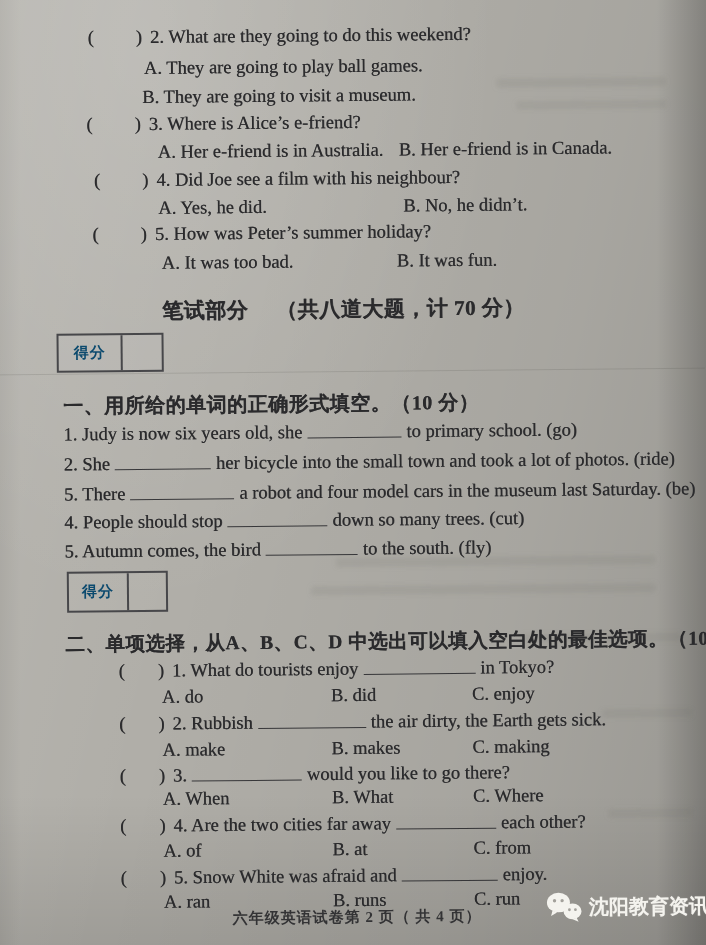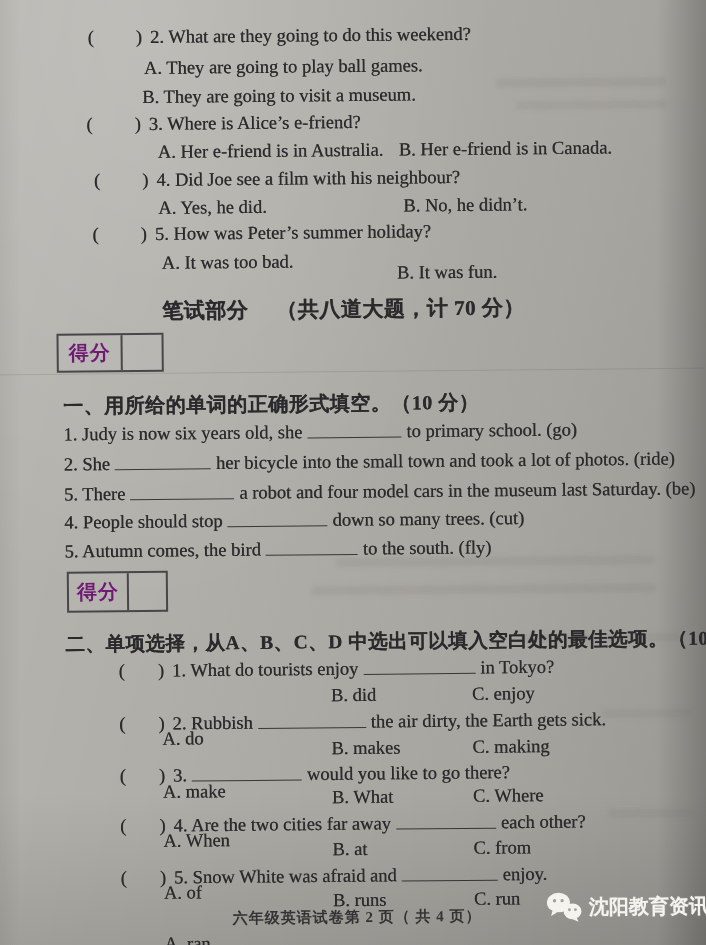--- a/index.html
+++ b/index.html
@@ -26,28 +26,28 @@
   .bgap{display:inline-block;width:42px;}
   .bgap2{display:inline-block;width:33px;}
   .sgap{display:inline-block;width:8px;}
   .tgap{display:inline-block;width:28px;}
   .blank{
     display:inline-block;height:.9em;margin:0 5px;vertical-align:baseline;
     border-bottom:1.8px solid rgba(45,45,48,.92);
   }
   .opt{position:absolute;white-space:nowrap;}
   .oa{left:161px;} .ob{left:402px;}
-  .ca{left:160px;margin-top:42px;} .cb{left:329px;} .cc{left:470px;}
+  .ca{left:160px;} .cb{left:329px;} .cc{left:470px;}
   .score-box{
     position:absolute;border:2px solid #47474a;display:flex;
     background:rgba(255,255,255,.04);
   }
   .score-label{
     border-right:2px solid #47474a;display:flex;align-items:center;justify-content:center;
-    font-weight:bold;font-size:20px;color:#701a75;letter-spacing:1px;
+    font-weight:bold;font-size:15px;color:#0c4a6e;letter-spacing:1px;
   }
   .score-empty{flex:1;}
   .crease{position:absolute;left:0;right:0;height:1px;background:rgba(70,70,64,.16);filter:blur(.4px);}
   .bleed{position:absolute;background:rgba(100,98,92,.13);filter:blur(2.5px);border-radius:3px;pointer-events:none;}
   #footer-line{
     position:absolute;left:0;width:100%;text-align:center;top:908px;
     font-size:15px;font-weight:bold;color:#333335;letter-spacing:1px;
   }
   #watermark{
     position:absolute;left:541px;top:893px;display:flex;align-items:center;gap:6px;
@@ -84,21 +84,21 @@
 
   <div class="l" style="left:97px;top:168px;"><span>(</span><span class="bgap"></span><span>)</span><span class="sgap"></span><span>4. Did Joe see a film with his neighbour?</span></div>
   <div class="l" style="left:0;top:196px;width:100%;">
     <span class="opt oa">A. Yes, he did.</span>
     <span class="opt" style="left:406px;">B. No, he didn’t.</span>
   </div>
 
   <div class="l" style="left:95px;top:222px;"><span>(</span><span class="bgap"></span><span>)</span><span class="sgap"></span><span>5. How was Peter’s summer holiday?</span></div>
   <div class="l" style="left:0;top:251px;width:100%;">
     <span class="opt" style="left:164px;">A.  It was too bad.</span>
-    <span class="opt" style="left:399px;margin-top:12px;">B. It was fun.</span>
+    <span class="opt" style="left:399px;">B. It was fun.</span>
   </div>
 
   <div class="l zh" style="left:164px;top:295px;font-size:21px;">
     <span>笔试部分</span><span class="tgap"></span><span>（共八道大题，计 70 分）</span>
   </div>
 
   <div class="score-box" style="left:58px;top:331px;width:103px;height:35px;">
     <div class="score-label" style="width:62px;">得分</div>
     <div class="score-empty"></div>
   </div>

